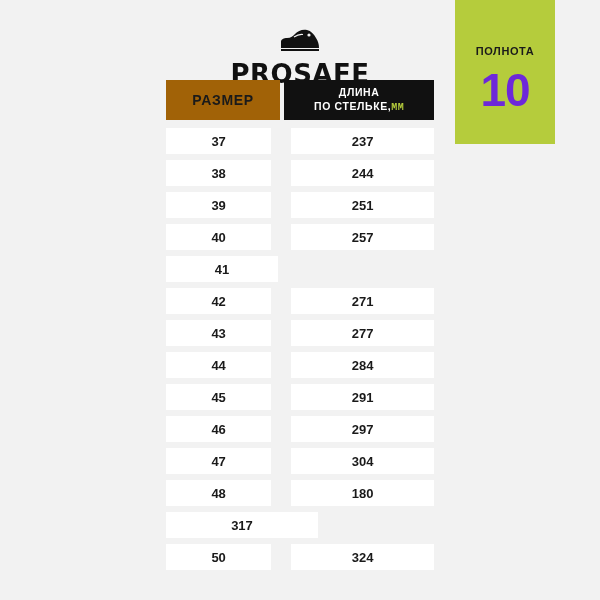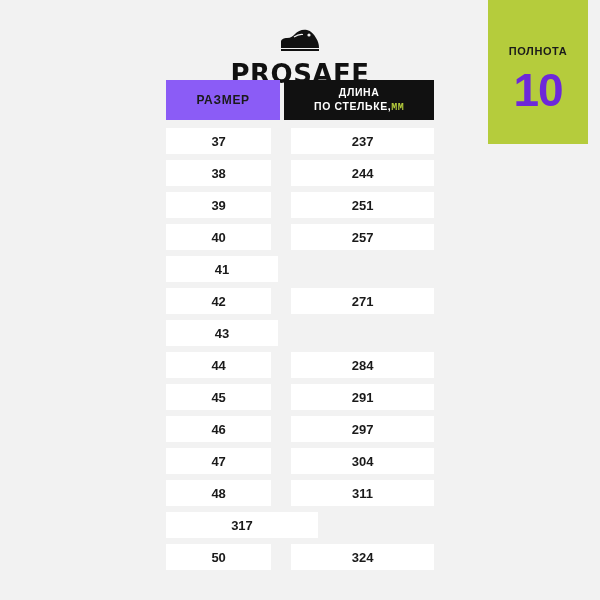--- a/index.html
+++ b/index.html
@@ -38,21 +38,21 @@
     letter-spacing: 0.5px;
     color: #111111;
     font-family: "DejaVu Sans", sans-serif;
     line-height: 1;
   }
 
   
   .fullness-badge {
     position: absolute;
     top: 0;
-    left: 488px;
+    left: 455px;
     width: 100px;
     height: 144px;
     background: #b5cc3c;
     display: flex;
     flex-direction: column;
     align-items: center;
     justify-content: center;
     box-sizing: border-box;
     padding-top: 14px;
   }
@@ -87,22 +87,22 @@
     height: 40px;
     display: flex;
     flex-direction: column;
     align-items: center;
     justify-content: center;
     box-sizing: border-box;
     text-align: center;
   }
   .th-size {
     width: 116px;
-    background: #8b5cf6;
-    font-size: 12px;
+    background: #a16207;
+    font-size: 14px;
     font-weight: 700;
     letter-spacing: 0.7px;
     color: #1a1a1a;
     text-transform: uppercase;
   }
   .th-length {
     width: 152px;
     background: #111111;
     color: #ffffff;
     font-size: 10.5px;
@@ -189,40 +189,41 @@
       </div>
       <div class="row">
         <div class="cell cell-size">41</div>
       </div>
       <div class="row">
         <div class="cell cell-size">42</div>
         <div class="cell cell-len">271</div>
       </div>
       <div class="row">
         <div class="cell cell-size">43</div>
+        <div class="cell cell-len">277</div>
       </div>
       <div class="row">
         <div class="cell cell-size">44</div>
         <div class="cell cell-len">284</div>
       </div>
       <div class="row">
         <div class="cell cell-size">45</div>
         <div class="cell cell-len">291</div>
       </div>
       <div class="row">
         <div class="cell cell-size">46</div>
         <div class="cell cell-len">297</div>
       </div>
       <div class="row">
         <div class="cell cell-size">47</div>
         <div class="cell cell-len">304</div>
       </div>
       <div class="row">
         <div class="cell cell-size">48</div>
-        <div class="cell cell-len">311</div>
+        <div class="cell cell-len">180</div>
       </div>
       <div class="row">
         <div class="cell cell-len">317</div>
       </div>
       <div class="row">
         <div class="cell cell-size">50</div>
         <div class="cell cell-len">324</div>
       </div>
     </div>
 </div>

